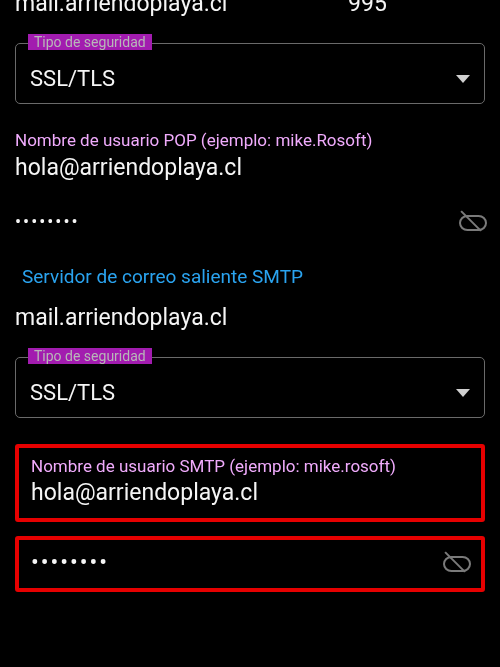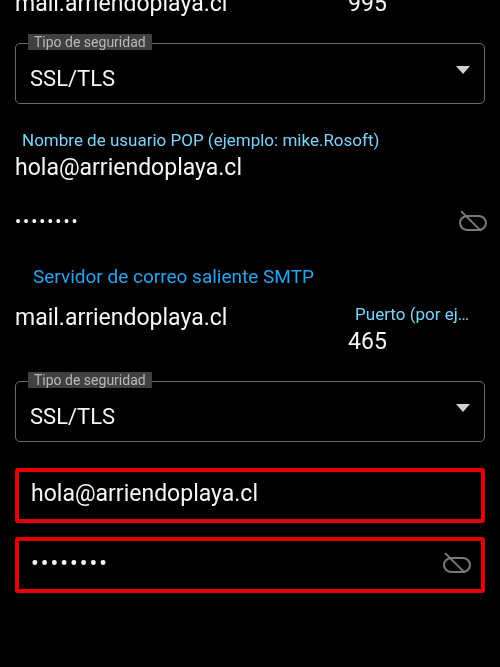--- a/index.html
+++ b/index.html
@@ -11,51 +11,50 @@
       font-family: Roboto, -apple-system, sans-serif;
       overflow: hidden;
       padding: 0 15px;
     }
     .row { display: flex; gap: 18px; margin-bottom: 26px; }
     .col { flex: 1; }
     .col-host { flex: 2.3; }
     .col-port { flex: 1; }
     .field-label {
       font-size: 17px;
-      color: #7dd3fc;
+      color: #f0abfc;
       margin-bottom: 4px;
       white-space: nowrap;
       overflow: hidden;
       text-overflow: ellipsis;
-      margin-left: 7px;
     }
     .field-value {
       font-size: 23px;
       color: #f5f5f5;
       font-weight: 400;
     }
     .outlined {
       border: 1px solid #6a6a6a;
       border-radius: 5px;
       padding: 22px 14px 12px;
       position: relative;
       margin-bottom: 26px;
     }
     .outlined-legend {
       position: absolute;
       top: -10px;
       left: 12px;
-      background: #404040;
+      background: #a21caf;
       padding: 0 6px;
       font-size: 14px;
       color: #b8b8b8;
     }
     .dropdown-row {
       display: flex;
-      align-items: flex-start;
+      align-items: center;
       justify-content: space-between;
     }
     .dropdown-row .field-value { font-size: 22px; }
     .triangle {
       width: 0; height: 0;
       border-left: 7px solid transparent;
       border-right: 7px solid transparent;
       border-top: 8px solid #d0d0d0;
     }
     .pw-row {
@@ -82,21 +81,21 @@
       left: 0; top: 2px;
       width: 28px; height: 2px;
       background: #ccc;
       transform: rotate(45deg);
       transform-origin: center;
       top: 13px;
     }
     .section-header {
       color: #2aa3ef;
       font-size: 19px;
-      margin: 6px 0 16px 18px;
+      margin: 6px 0 16px 7px;
     }
     .highlight {
       border: 4px solid #e60000;
       border-radius: 3px;
       padding: 8px 12px 12px;
       margin-bottom: 14px;
     }
     .highlight .field-label { font-size: 17px; margin-bottom: 3px; }
     .highlight .field-value { font-size: 23px; }
     .dots { letter-spacing: 2px; font-size: 18px; }
@@ -133,35 +132,32 @@
     <div class="eye"></div>
   </div>
 </div>
 
 <div class="section-header">Servidor de correo saliente SMTP</div>
 
 <div class="row">
   <div class="col col-host">
     <div class="field-value">mail.arriendoplaya.cl</div>
   </div>
-  <div class="col col-port">
-    <div class="field-label">Puerto (por ej…</div>
-    <div class="field-value">465</div>
-  </div>
 </div>
 
 <div class="outlined">
   <div class="outlined-legend">Tipo de seguridad</div>
   <div class="dropdown-row">
     <div class="field-value">SSL/TLS</div>
     <div class="triangle"></div>
   </div>
 </div>
 
 <div class="highlight">
+  <div class="field-label">Nombre de usuario SMTP (ejemplo: mike.rosoft)</div>
   <div class="field-value">hola@arriendoplaya.cl</div>
 </div>
 
 <div class="highlight">
   <div class="pw-row">
     <div class="field-value dots">••••••••</div>
     <div class="eye"></div>
   </div>
 </div>
 

